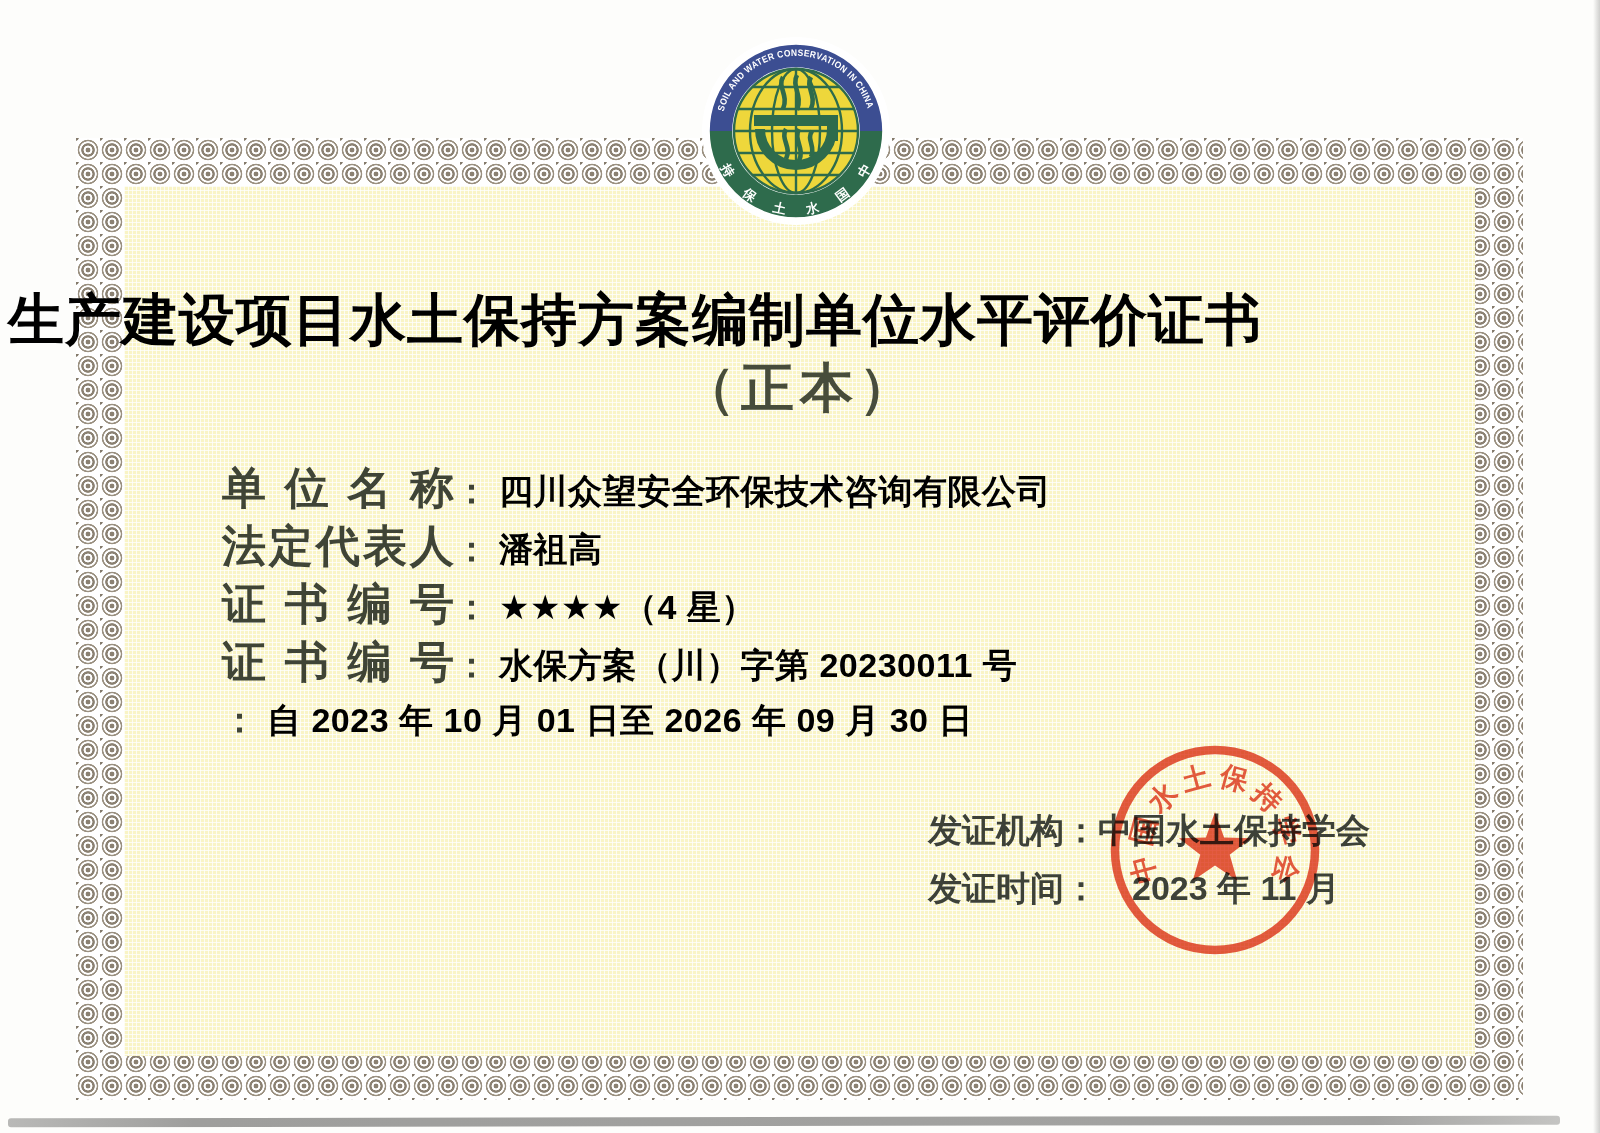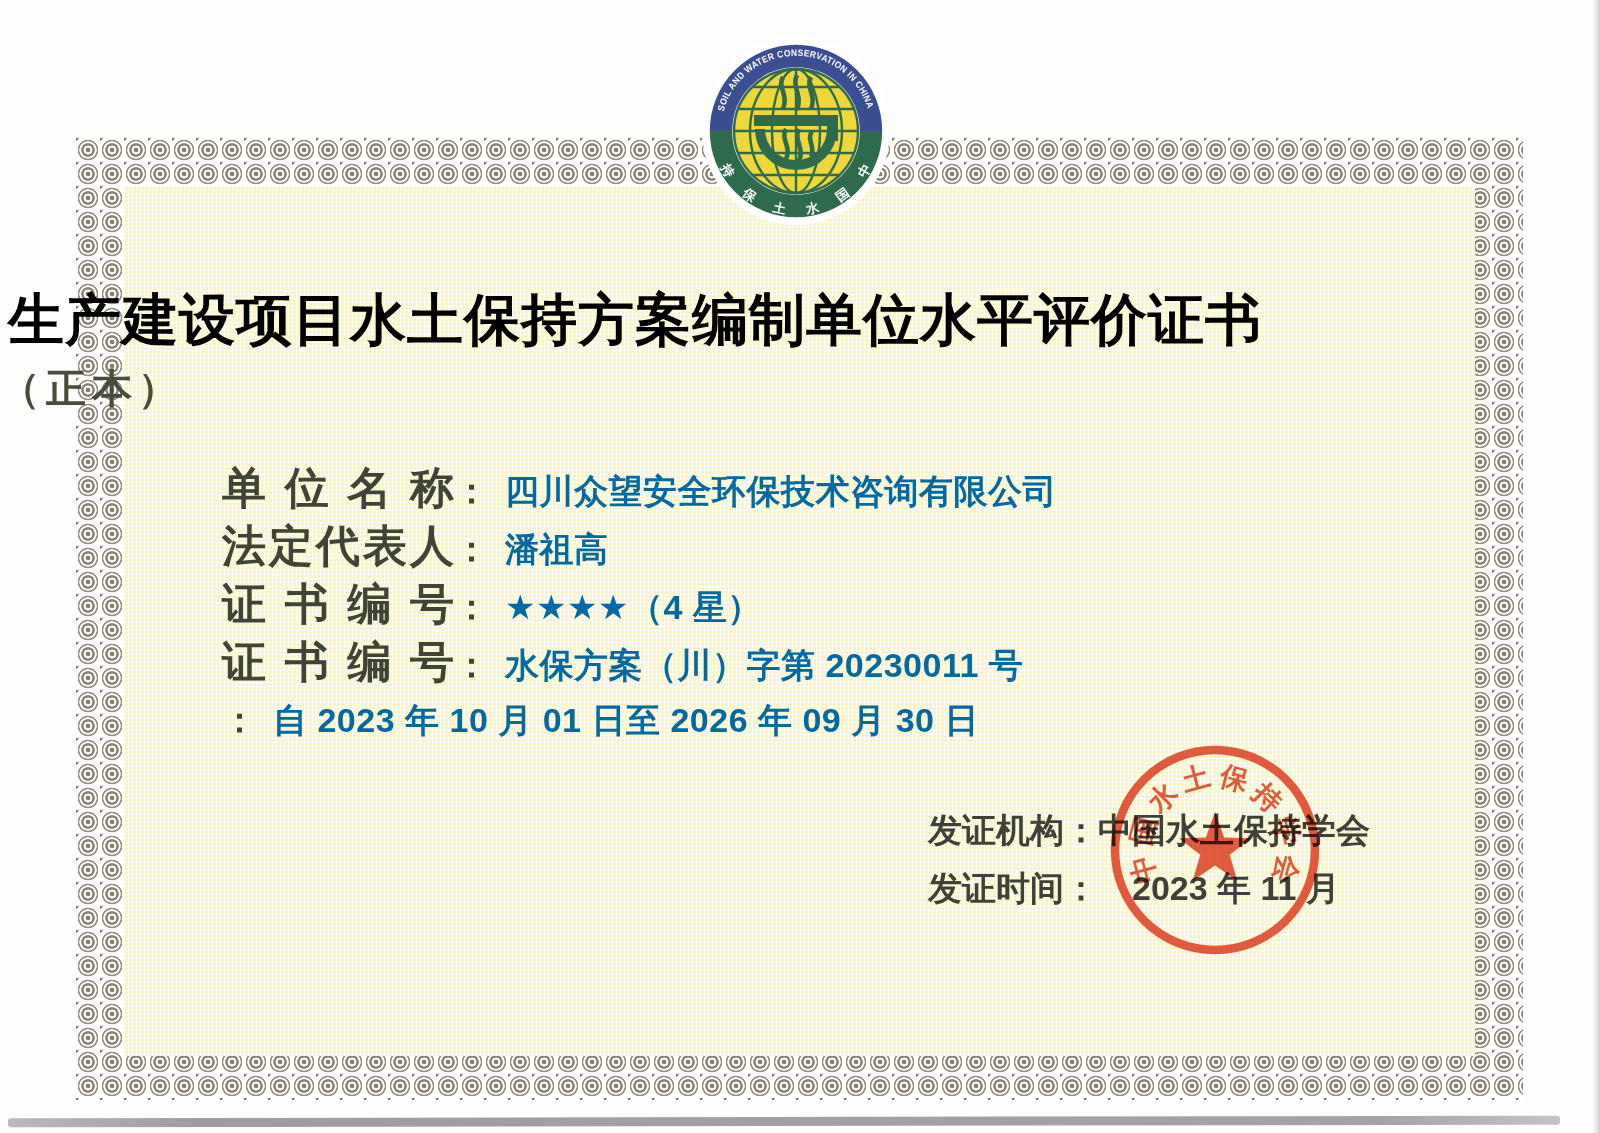--- a/index.html
+++ b/index.html
@@ -33,32 +33,32 @@
   }
   .logo{position:absolute;left:694px;top:29px;width:204px;height:204px;}
   .title{
     position:absolute;left:0;top:280px;width:100%;
     margin:8px;text-align:left;
     font-size:56px;line-height:64px;font-weight:700;letter-spacing:1px;
     color:#000000;
   }
   .subtitle{
     position:absolute;left:0;top:362px;width:100%;
-    font-size:40px;line-height:52px;font-weight:600;
+    text-align:center;font-size:53px;line-height:52px;font-weight:600;
     letter-spacing:6px;color:#474c3b;
   }
   .fields{position:absolute;left:222px;top:464px;}
   .field-row{display:flex;align-items:baseline;height:48px;line-height:48px;margin-bottom:10px;white-space:nowrap;}
   .f-label{
     display:inline-block;width:232px;
     font-size:44px;font-weight:700;color:#3f4436;
     text-align:justify;text-align-last:justify;
   }
   .f-colon{font-size:35px;font-weight:700;color:#3f4436;}
-  .f-value{margin-left:16px;font-size:34px;font-weight:600;color:#0369a1;letter-spacing:.5px;}
+  .f-value{margin-left:10px;font-size:34px;font-weight:600;color:#000000;letter-spacing:.5px;}
   .footer{position:absolute;left:928px;top:806px;}
   .footer-row{height:48px;line-height:48px;white-space:nowrap;font-size:34px;font-weight:600;color:#3d4138;}
   .footer-row + .footer-row{margin-top:10px;}
   .footer-label{font-weight:700;}
   .date-value{margin-left:34px;}
   .seal{position:absolute;left:1098px;top:733px;width:234px;height:234px;mix-blend-mode:multiply;opacity:.9;}
   .scan-shadow{
     position:absolute;left:8px;top:1117px;width:1552px;height:9px;
     background:linear-gradient(90deg,#b9b9b7, #9e9e9c 12%, #a3a3a1 88%, #c4c4c2);
     transform:rotate(-.1deg);border-radius:3px;

